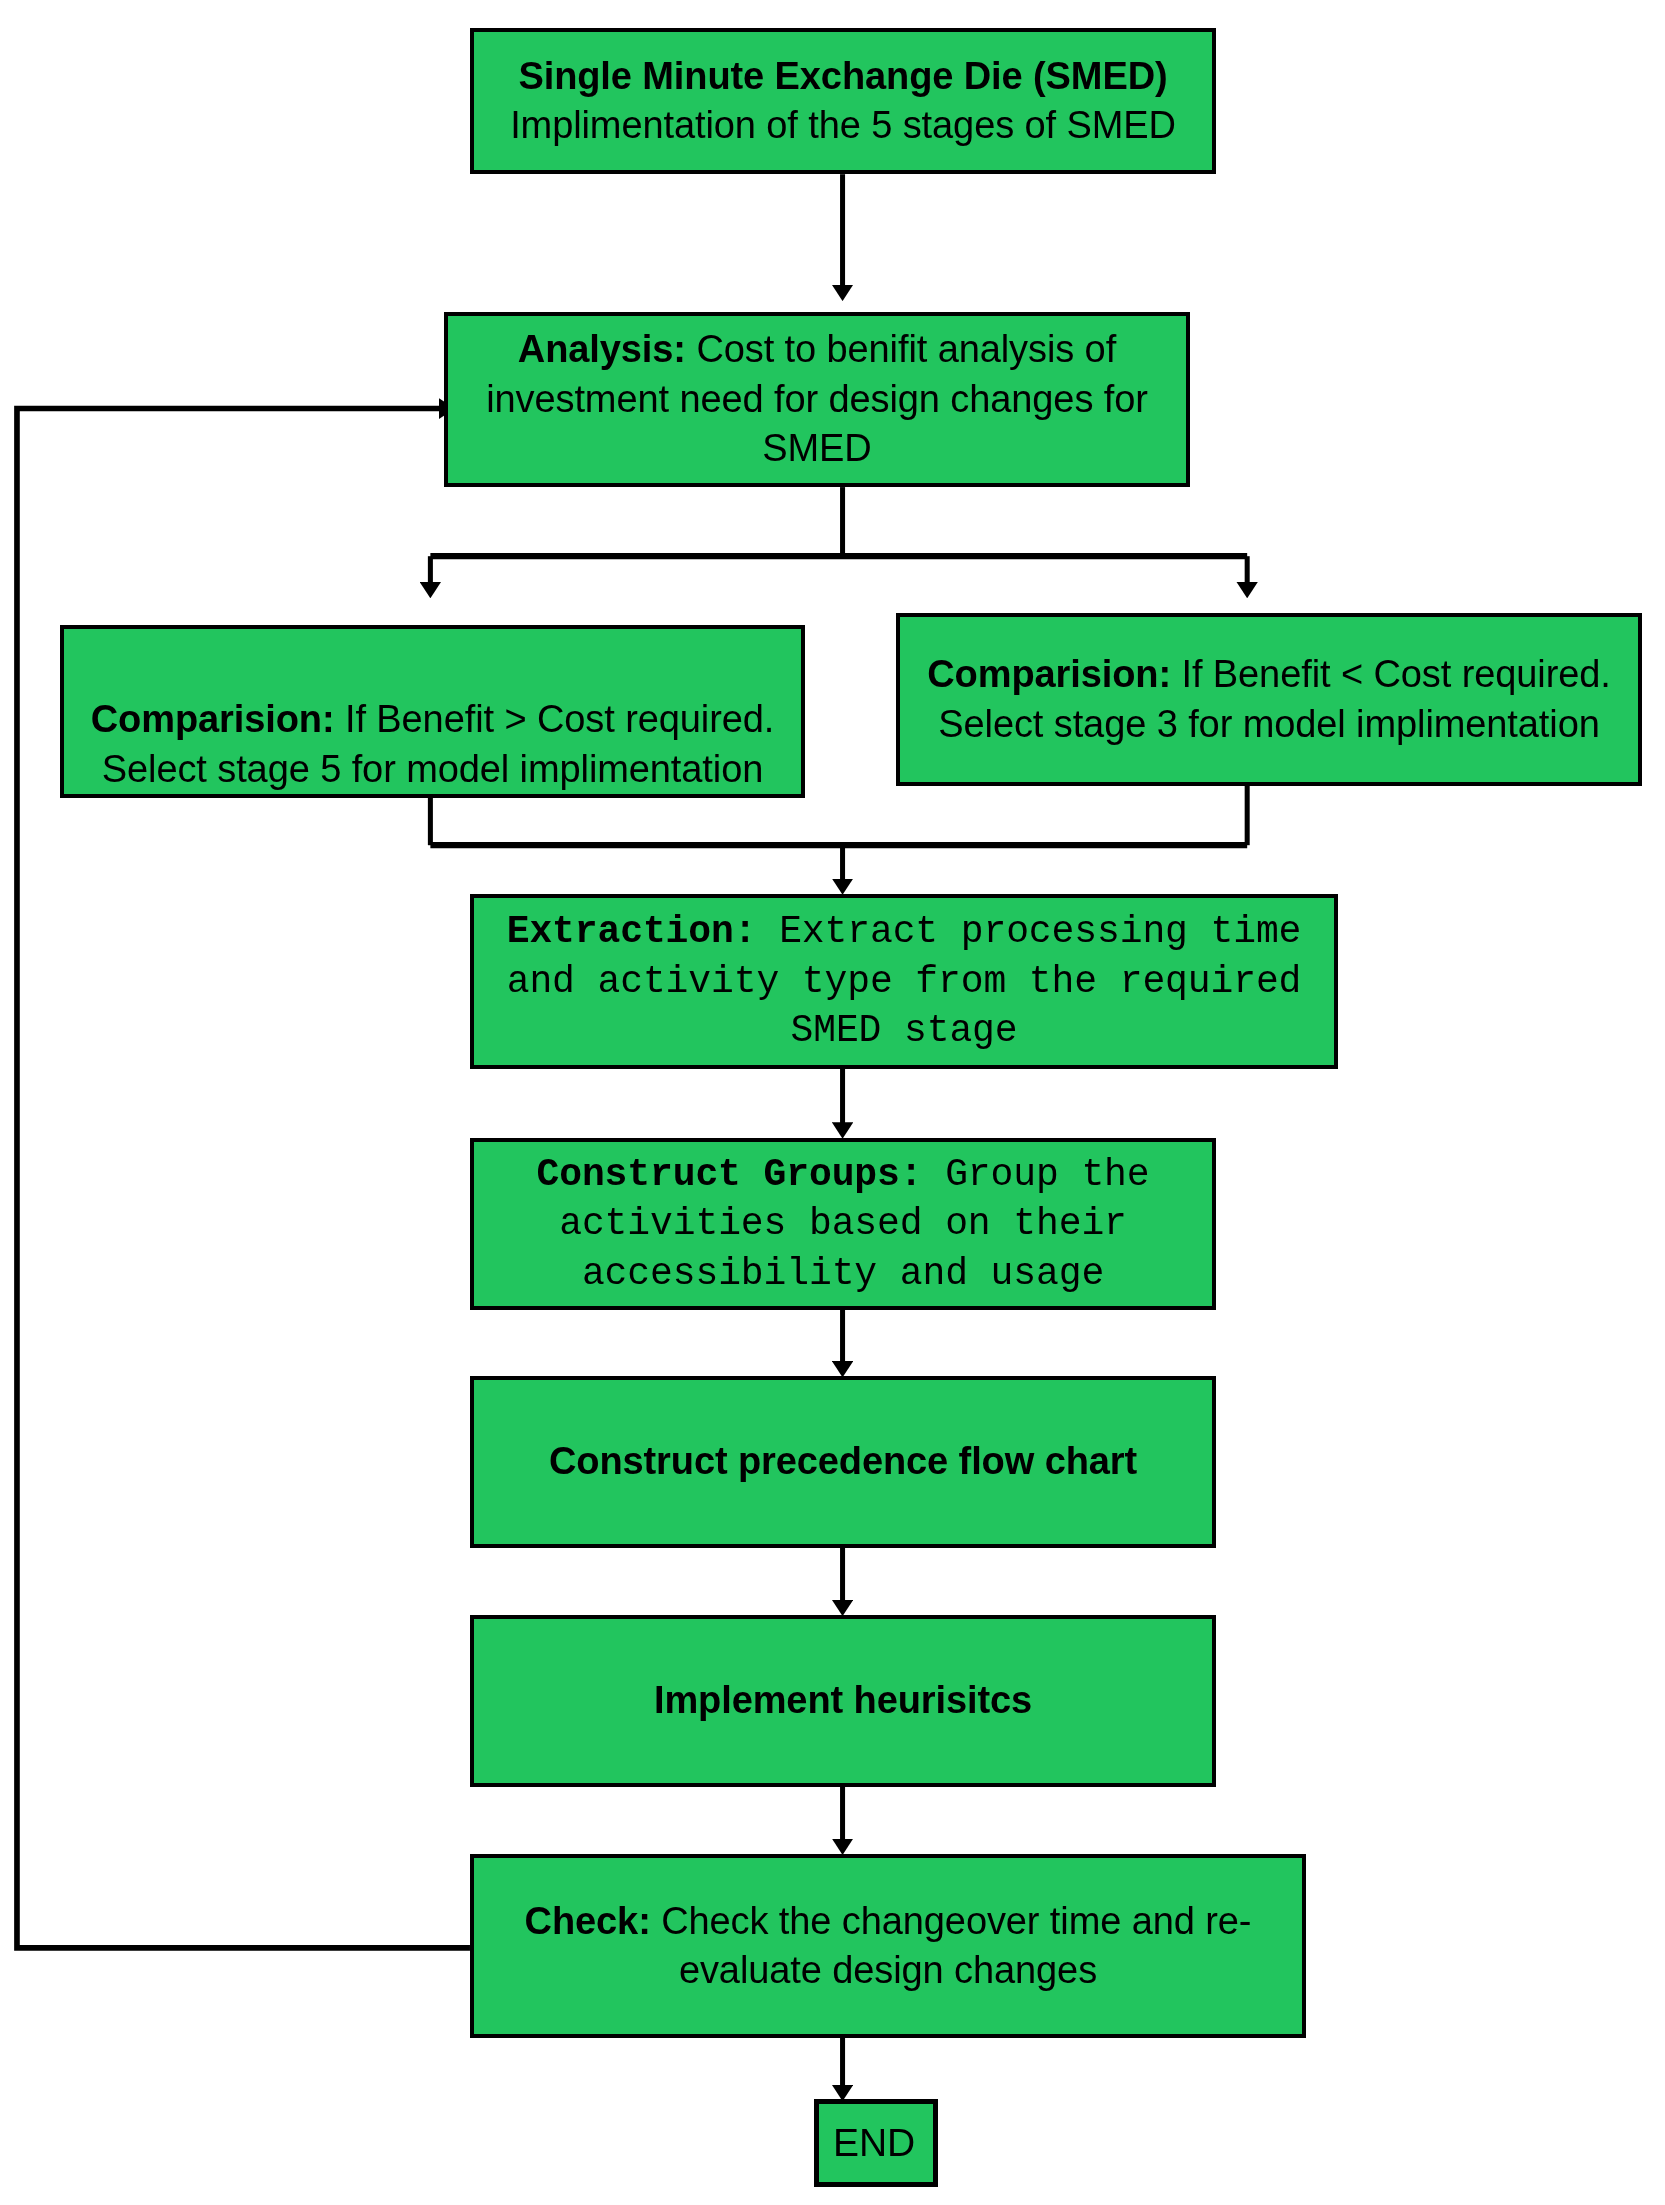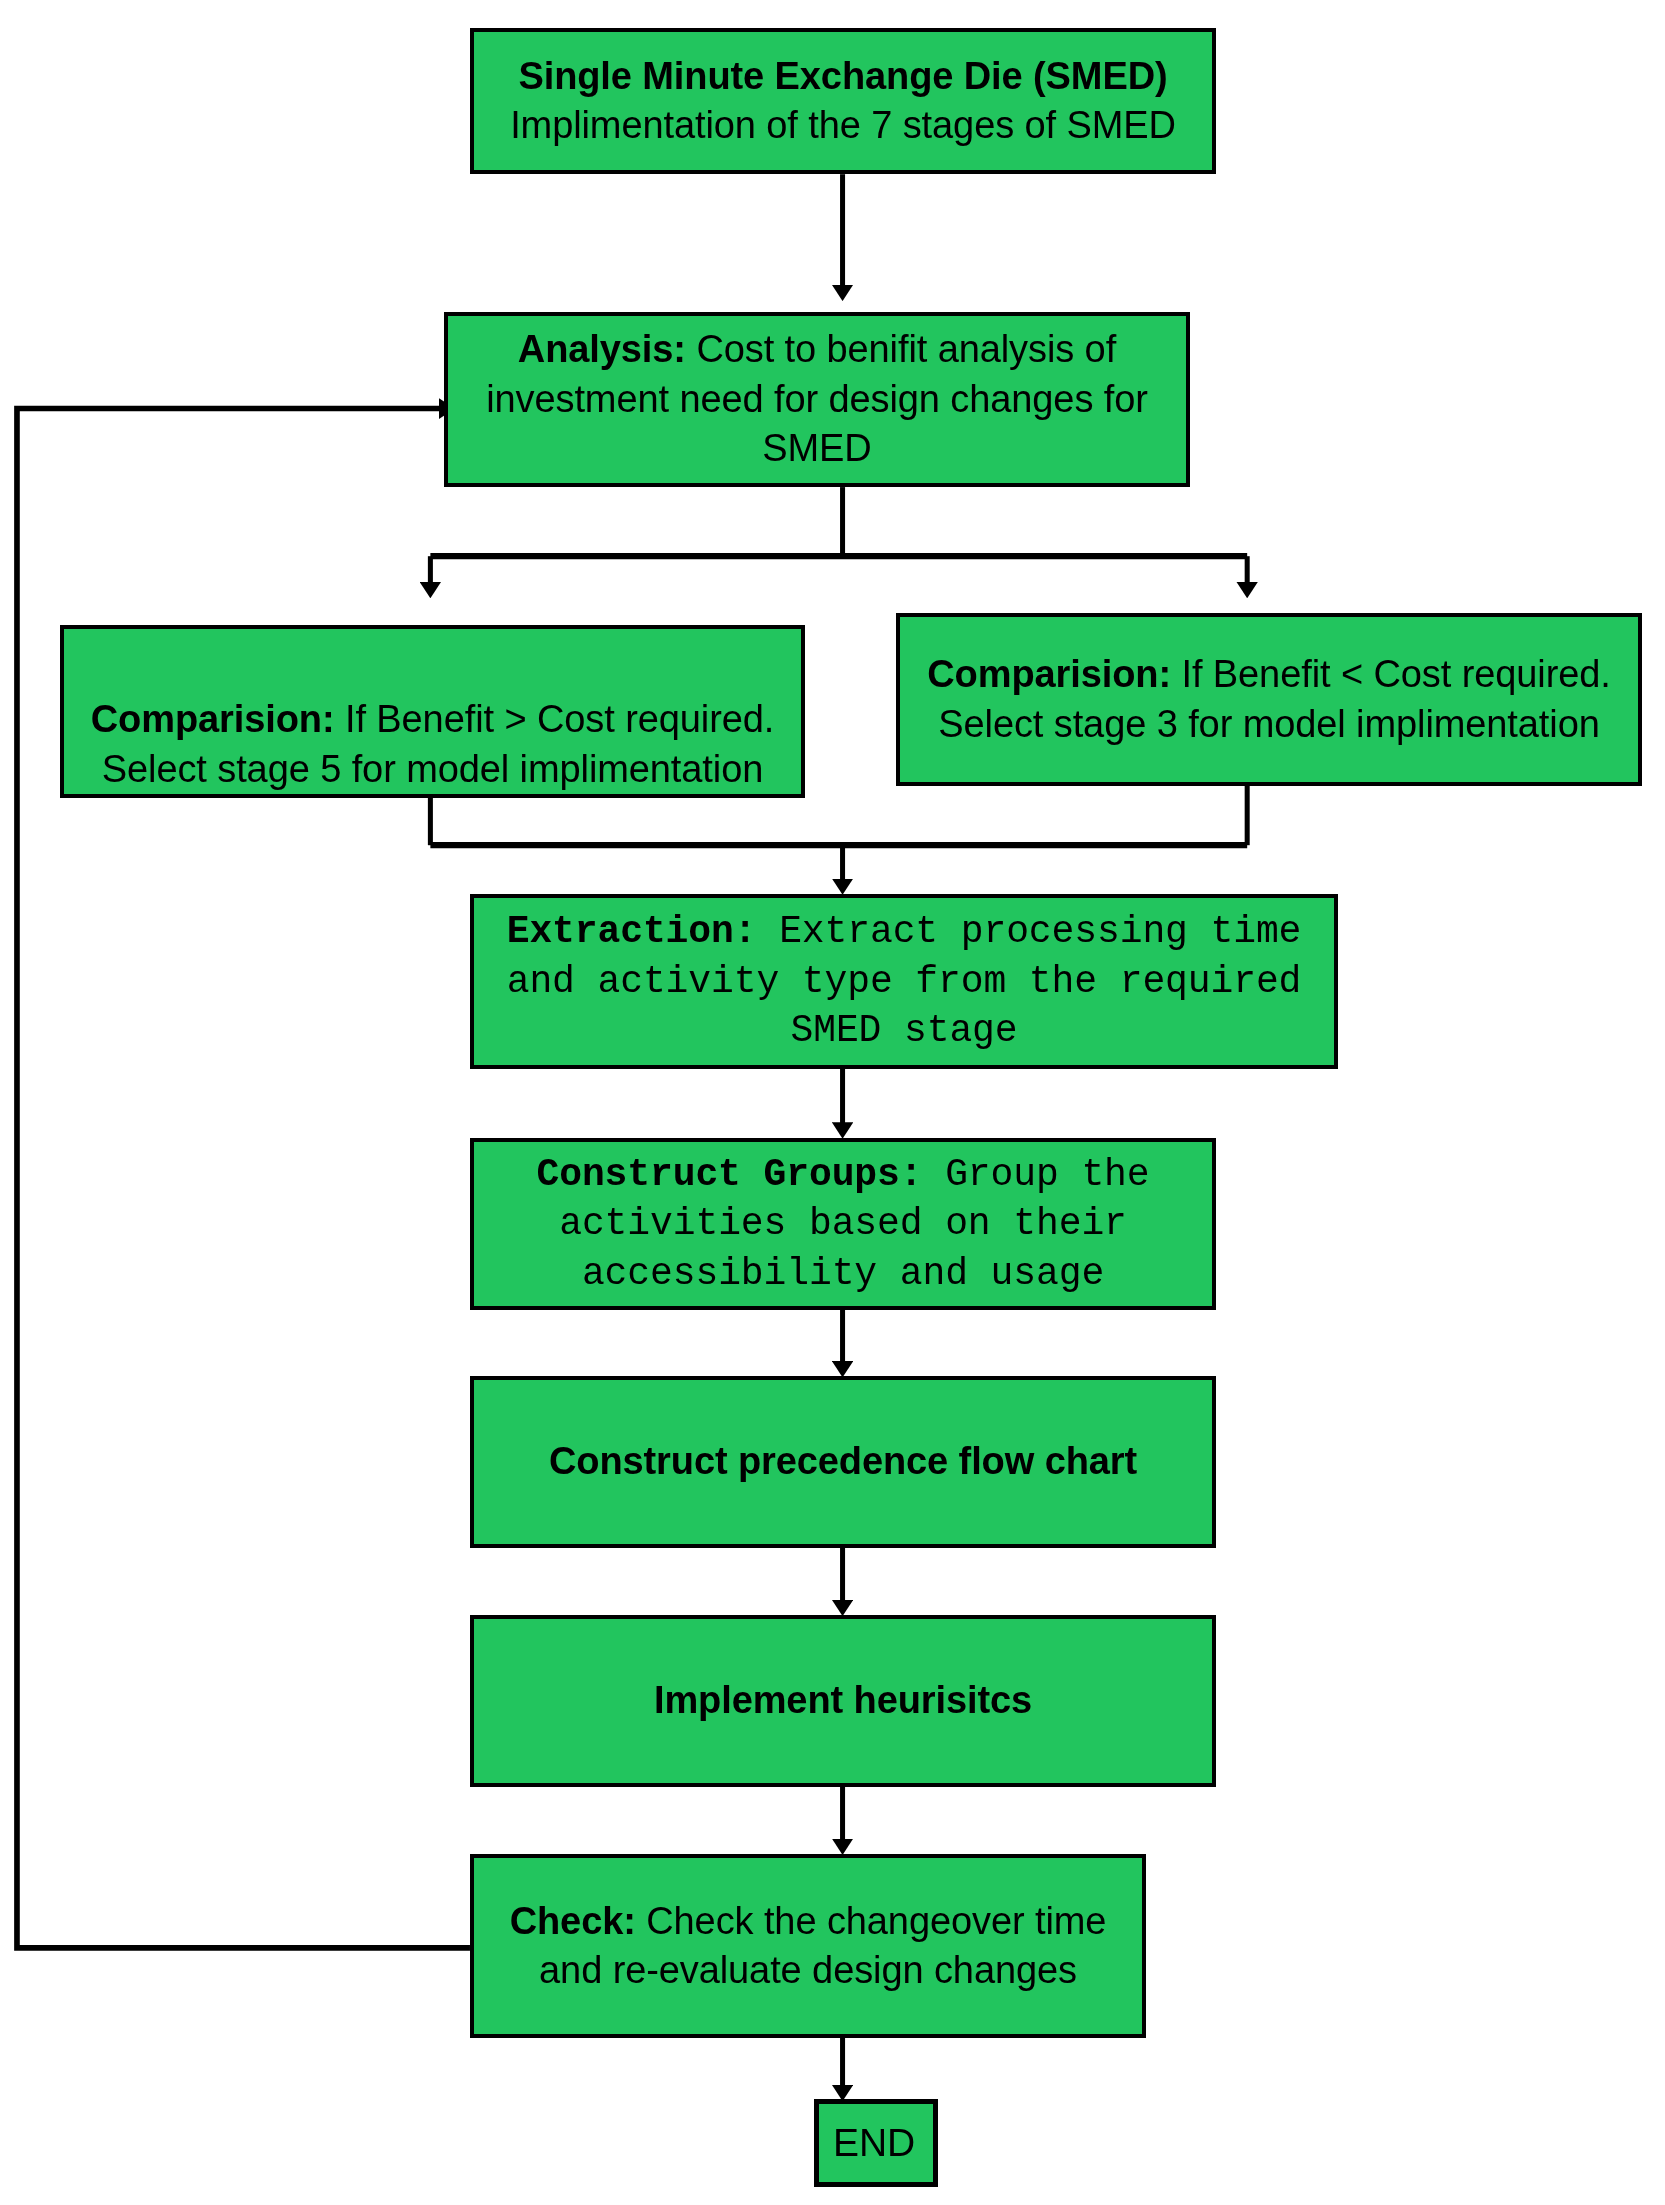--- a/index.html
+++ b/index.html
@@ -113,21 +113,21 @@
     </g>
 
     <g>
       <path d="M748,3100 L27,3100 L27,650 L700,650" stroke="#000000" stroke-width="9" fill="none" marker-end="url(#arrowbig)"></path>
     </g>
   </svg>
 
   <div class="node" style="left:470px; top:28px; width:746px; height:146px;">
     <span class="txt">
       <b>Single Minute Exchange Die (SMED)</b><br>
-      <span>Implimentation of the 7 stages of SMED</span>
+      <span>Implimentation of the 5 stages of SMED</span>
     </span>
   </div>
 
   <div class="node" style="left:444px; top:312px; width:746px; height:175px;">
     <span class="txt">
       <b>Analysis:</b><span> Cost to benifit analysis of investment need for design changes for SMED</span>
     </span>
   </div>
 
   <div class="node" style="left:60px; top:625px; width:745px; height:173px;align-items:flex-end;">
@@ -155,21 +155,21 @@
   </div>
 
   <div class="node bold-all" style="left:470px; top:1376px; width:746px; height:172px;">
     <span class="txt">Construct precedence flow chart</span>
   </div>
 
   <div class="node bold-all" style="left:470px; top:1615px; width:746px; height:172px;">
     <span class="txt">Implement heurisitcs</span>
   </div>
 
-  <div class="node" style="left:470px; top:1854px; width:676px; height:184px;">
+  <div class="node" style="left:470px; top:1854px; width:836px; height:184px;">
     <span class="txt">
       <b>Check:</b><span> Check the changeover time and re-evaluate design changes</span>
     </span>
   </div>
 
   <div class="node small" style="left:814px; top:2099px; width:124px; height:88px; border-width:5.7px;">
     <span class="txt" style="font-size:39px;">END</span>
   </div>
 
 </div>

